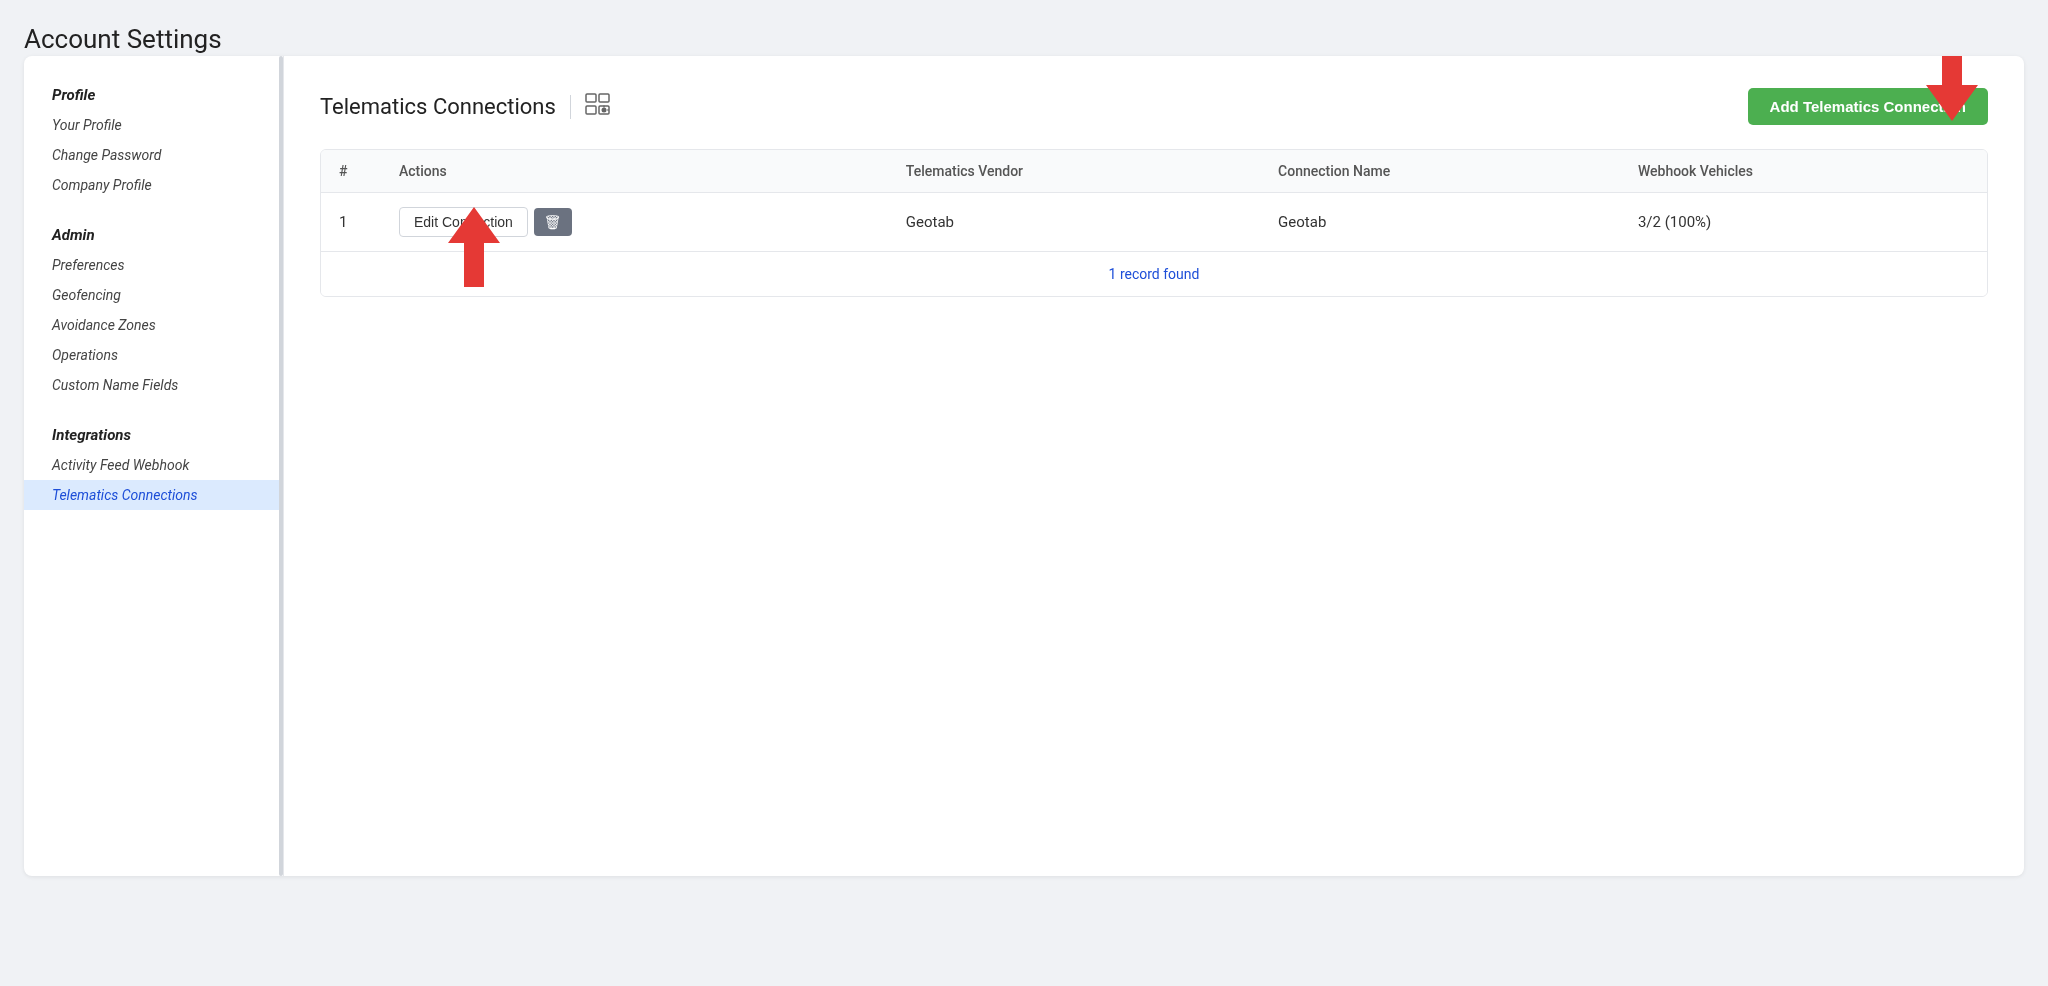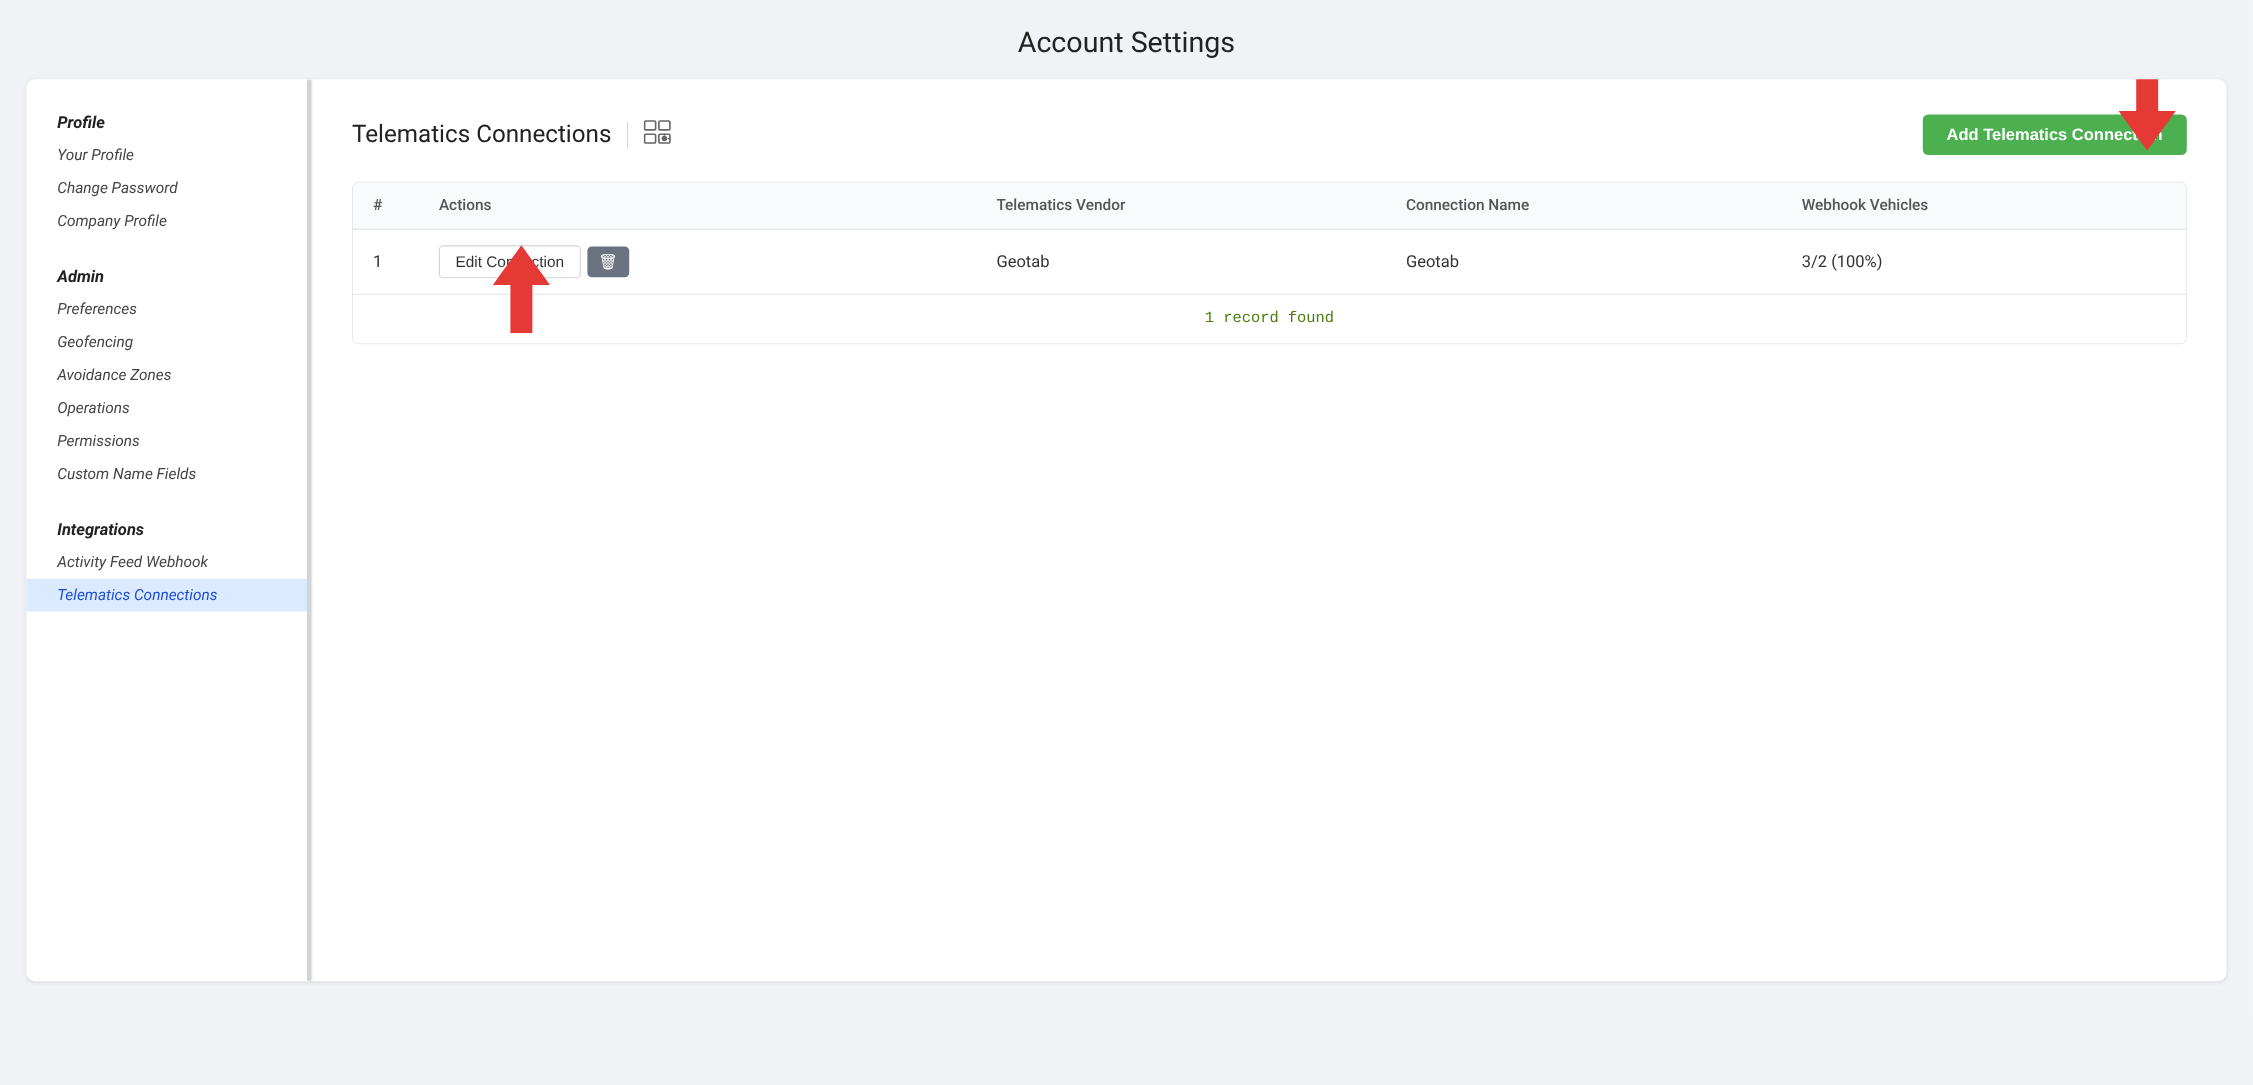--- a/index.html
+++ b/index.html
@@ -7,22 +7,21 @@
       font-family: -apple-system, BlinkMacSystemFont, 'Segoe UI', Roboto, sans-serif;
       background: #f0f2f5;
       padding: 24px;
       color: #333;
       font-size: 15px;
     }
     .page-title {
       font-size: 26px;
       font-weight: 400;
       color: #222;
-      margin-bottom: 18px;
-      text-align: center;
+      margin-bottom: 2px;
     }
     .main-card {
       background: #fff;
       border-radius: 8px;
       display: flex;
       min-height: 820px;
       box-shadow: 0 1px 4px rgba(0,0,0,0.08);
       overflow: hidden;
     }
     
@@ -161,25 +160,24 @@
       font-size: 14px;
       margin-left: 6px;
     }
     .actions-cell {
       display: flex;
       align-items: center;
     }
     .table-footer {
       padding: 14px 18px;
       text-align: center;
-      color: #4d7c0f;
+      color: #1d4ed8;
       font-size: 14px;
       border-top: 1px solid #e5e7eb;
       background: #fff;
-      font-family: Liberation Mono, monospace;
     }
     .relative-wrapper {
       position: relative;
     }
   </style>
 </head>
 <body>
 
 <h1 class="page-title">Account Settings</h1>
 
@@ -192,21 +190,20 @@
           <a class="sidebar-item">Your Profile</a>
           <a class="sidebar-item">Change Password</a>
           <a class="sidebar-item">Company Profile</a>
         </div>
         <div class="sidebar-section">
           <div class="sidebar-section-title">Admin</div>
           <a class="sidebar-item">Preferences</a>
           <a class="sidebar-item">Geofencing</a>
           <a class="sidebar-item">Avoidance Zones</a>
           <a class="sidebar-item">Operations</a>
-          <a class="sidebar-item">Permissions</a>
           <a class="sidebar-item">Custom Name Fields</a>
         </div>
         <div class="sidebar-section">
           <div class="sidebar-section-title">Integrations</div>
           <a class="sidebar-item">Activity Feed Webhook</a>
           <a class="sidebar-item active">Telematics Connections</a>
         </div>
       </div>
     <div class="sidebar-scrollbar"></div>
   </nav>

